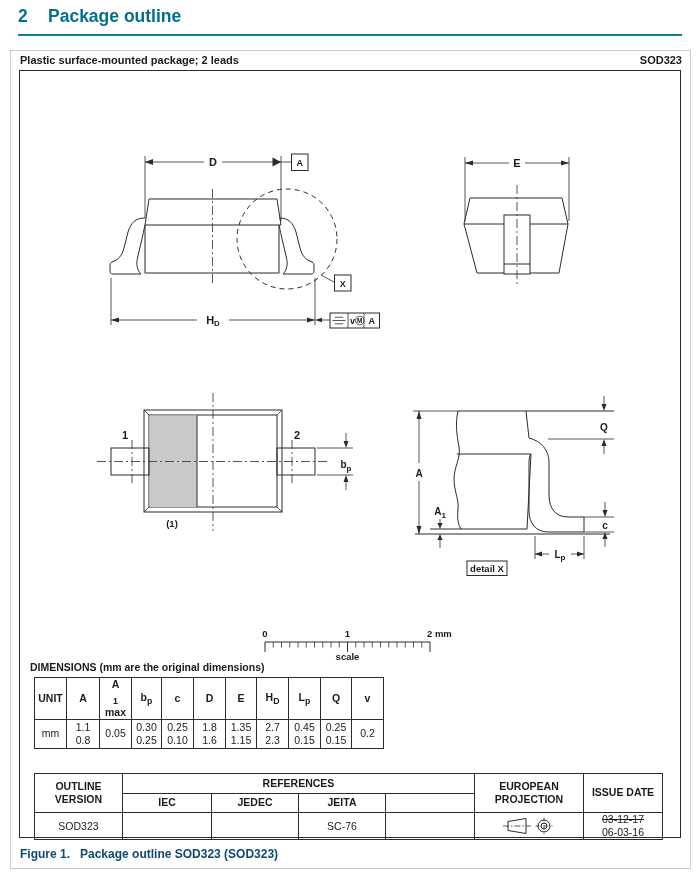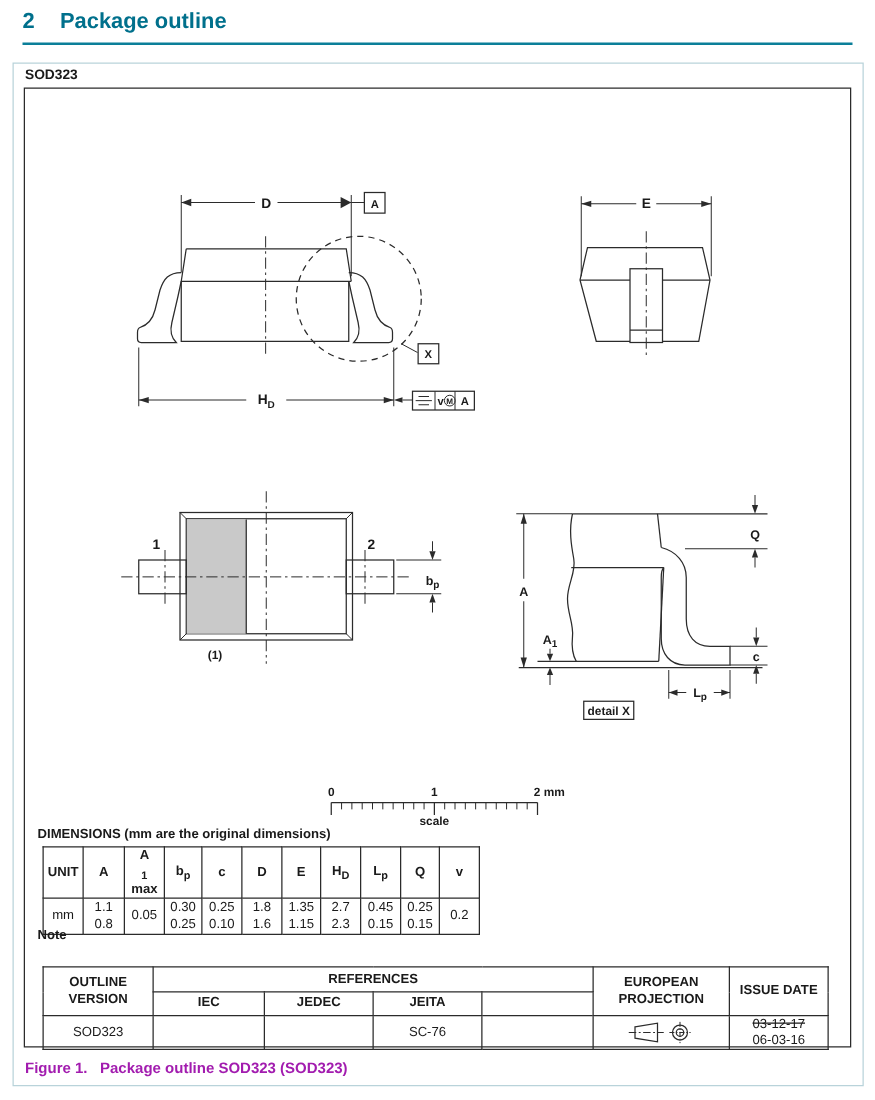--- a/index.html
+++ b/index.html
@@ -65,34 +65,35 @@
   }
   .refs-table .hd{font-weight:bold;}
   .refs-table tr.r1 td{height:19px;}
   .refs-table tr.r2 td{height:18px;}
   .refs-table tr.r3 td{height:26px;}
   .strike{text-decoration:line-through;}
   .datecell span{display:block;}
   
   .fig-caption{
     position:absolute;left:9px;top:796px;
-    color:#a21caf;font-size:12px;font-weight:bold;
+    color:#0c4a6e;font-size:12px;font-weight:bold;
   }
   .fig-caption .pfx{margin-right:10px;}
 </style>
 </head>
 <body>
 
 <div class="sec-heading">
   <span class="num">2</span><span>Package outline</span>
 </div>
 
 <div class="outer-frame">
 
   <div class="frame-header">
+    <span>Plastic surface-mounted package; 2 leads</span>
     <span>SOD323</span>
   </div>
 
   <div class="inner-frame">
 
     <svg class="drawing-svg" width="660" height="592" viewBox="0 0 660 592">
 
       <g>
 
         <path class="ln" d="M129,128 L257,128 L261,154 M129,128 L125,154 M125,154 L261,154 M125,154 L125,202 L259,202 L259,154"></path>
@@ -299,21 +300,20 @@
             </td>
         <td class="twoline">
               <span>0.2</span>
               <span></span>
             </td>
       </tr>
     </tbody>
       </table>
 
     <div class="note">
-      <div class="nh">Note</div>
     </div>
 
     <table class="refs-table">
       <colgroup>
         <col style="width:88px">
           <col style="width:89px">
           <col style="width:87px">
           <col style="width:87px">
         <col style="width:89px">
           <col style="width:109px">

